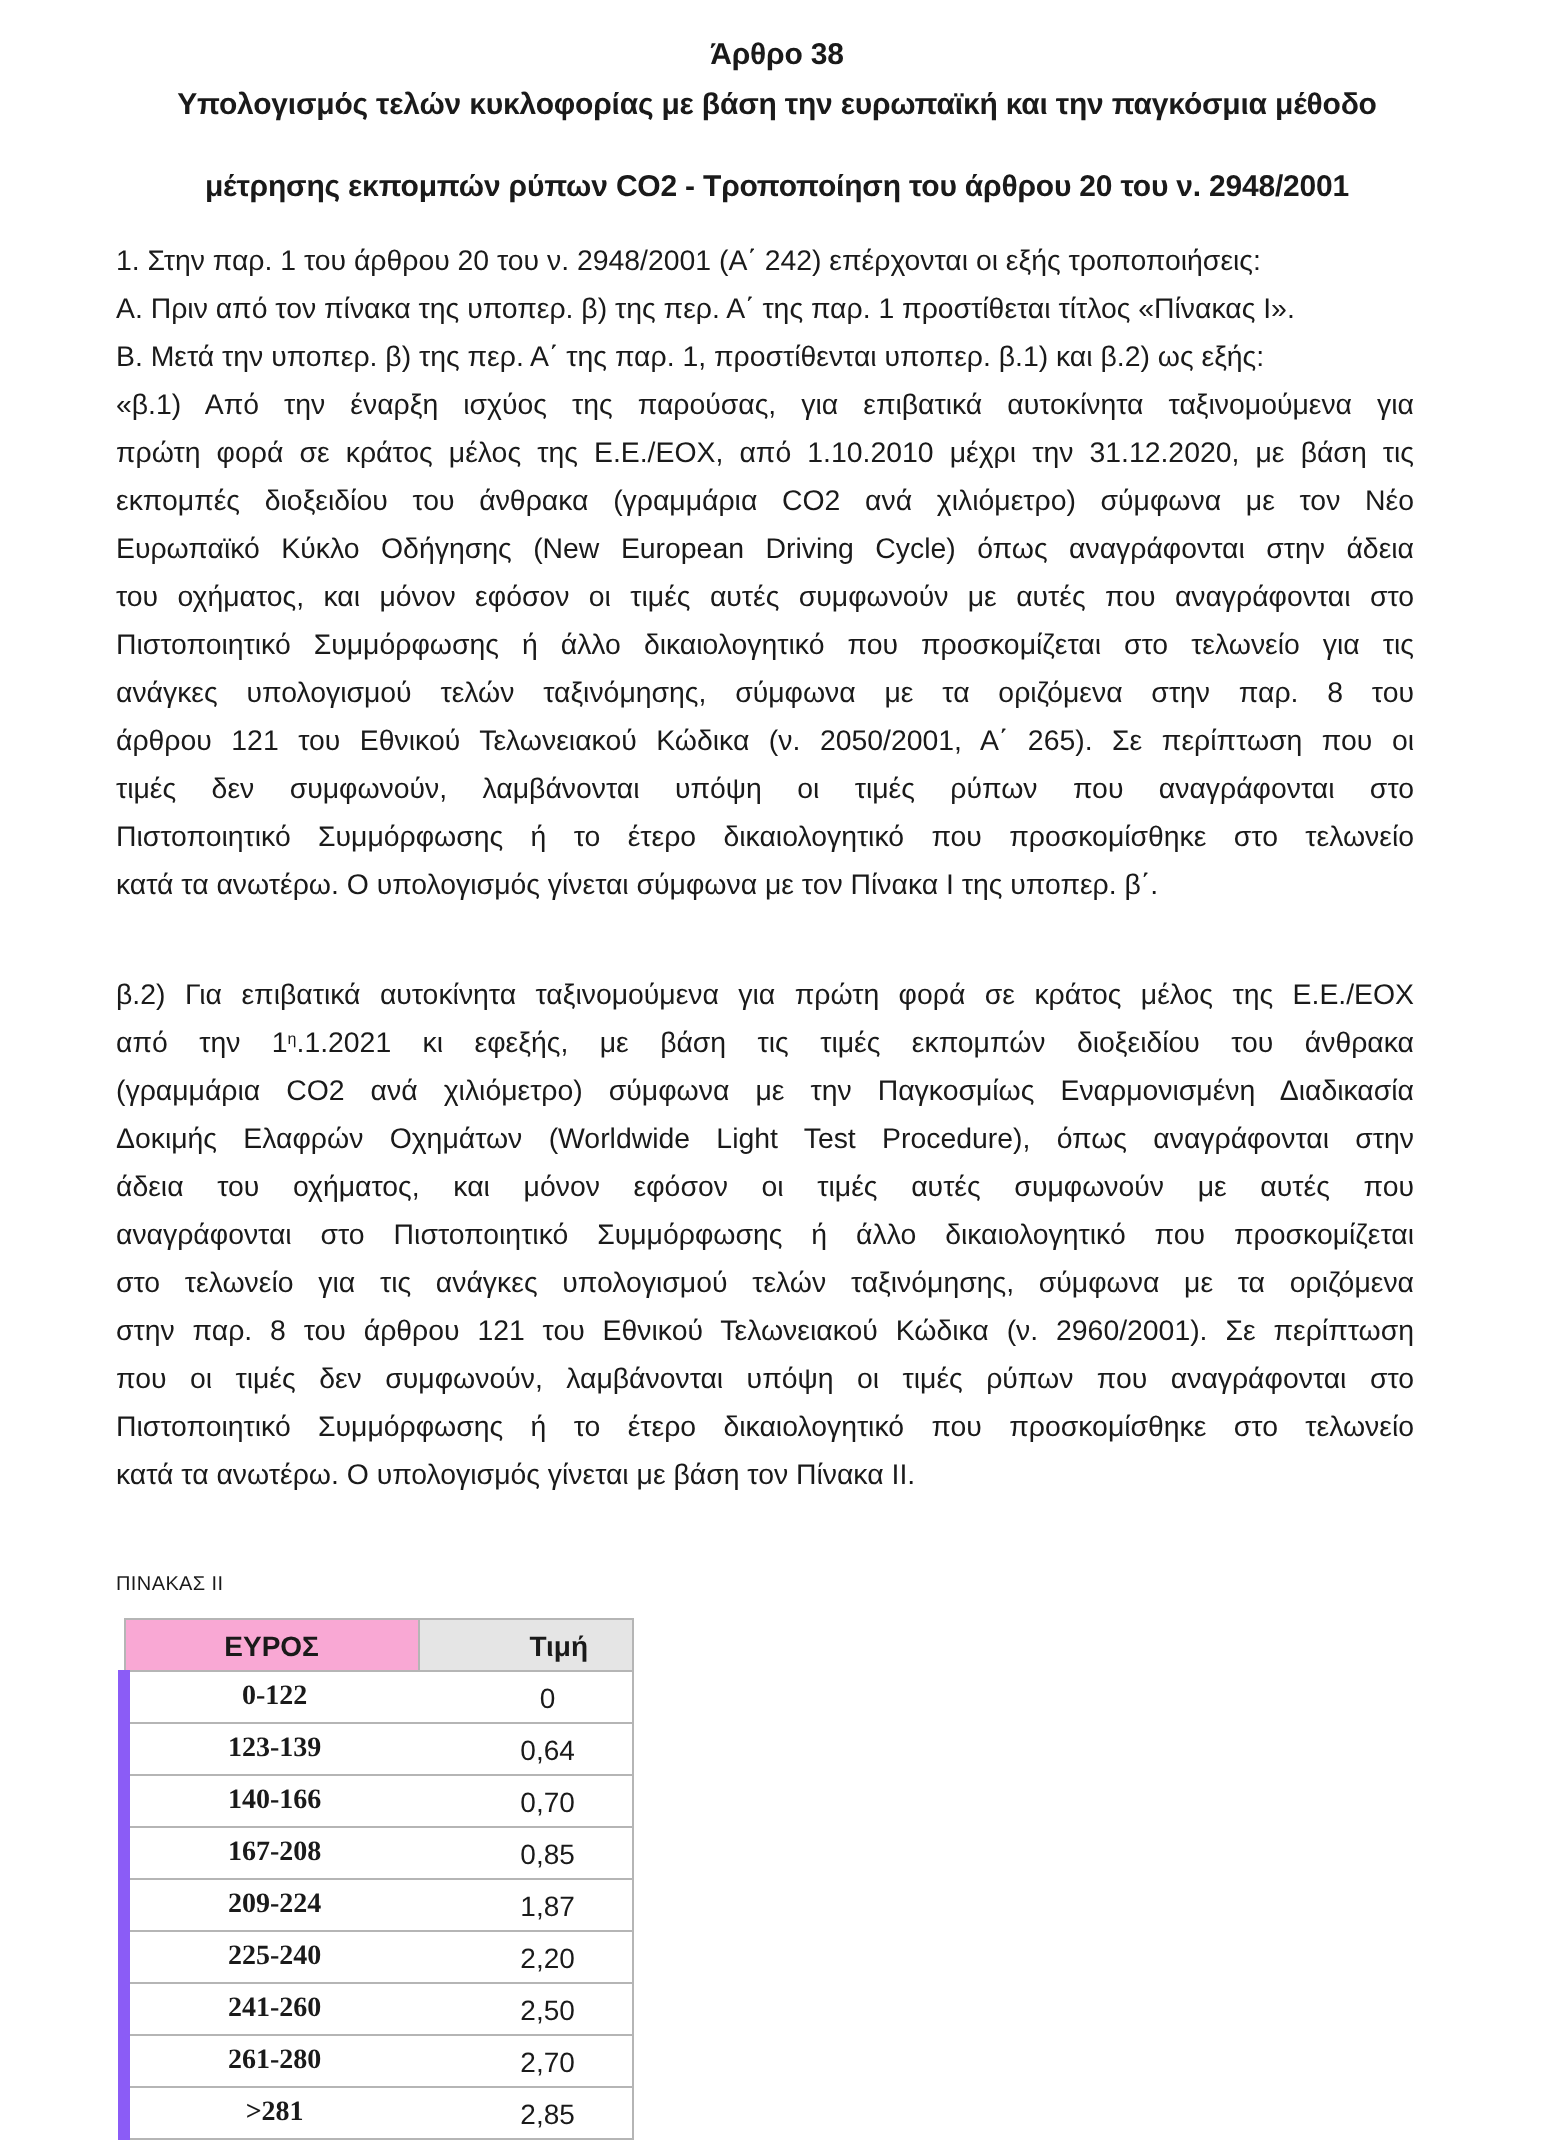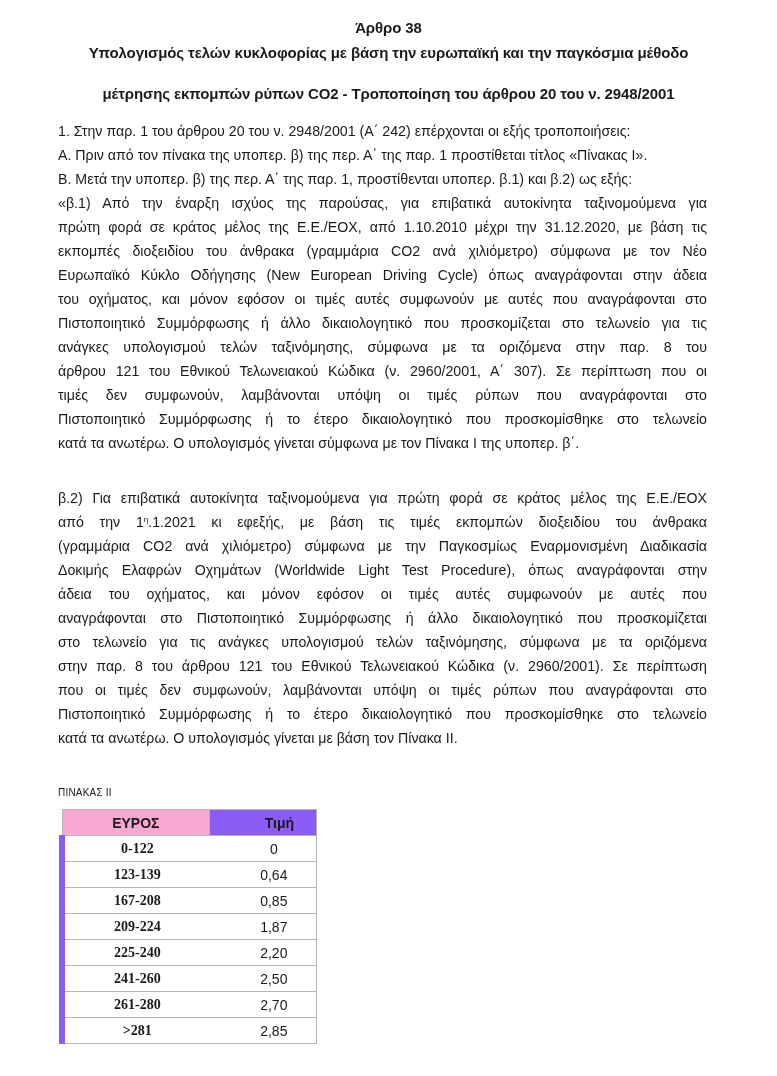--- a/index.html
+++ b/index.html
@@ -104,21 +104,21 @@
     <div class="line" style="top:122px; width:660px;">1.     Στην παρ. 1 του άρθρου 20 του ν. 2948/2001 (Α΄ 242) επέρχονται οι εξής τροποποιήσεις:</div>
     <div class="line" style="top:146px; width:660px;">Α. Πριν από τον πίνακα της υποπερ. β) της περ. Α΄ της παρ. 1 προστίθεται τίτλος «Πίνακας Ι».</div>
     <div class="line" style="top:170px;">Β. Μετά την υποπερ. β) της περ. Α΄ της παρ. 1, προστίθενται υποπερ. β.1) και β.2) ως εξής:</div>
     <div class="line just" style="top:194px;">«β.1) Από την έναρξη ισχύος της παρούσας, για επιβατικά αυτοκίνητα ταξινομούμενα για</div>
     <div class="line just" style="top:218px;">πρώτη φορά σε κράτος μέλος της  Ε.Ε./ΕΟΧ, από 1.10.2010 μέχρι την 31.12.2020, με βάση τις</div>
     <div class="line just" style="top:242px;">εκπομπές διοξειδίου του άνθρακα (γραμμάρια CO2 ανά χιλιόμετρο) σύμφωνα με τον Νέο</div>
     <div class="line just" style="top:266px;">Ευρωπαϊκό Κύκλο Οδήγησης (New European Driving Cycle) όπως αναγράφονται στην άδεια</div>
     <div class="line just" style="top:290px;">του οχήματος, και μόνον εφόσον οι τιμές αυτές συμφωνούν με αυτές που αναγράφονται στο</div>
     <div class="line just" style="top:314px;">Πιστοποιητικό Συμμόρφωσης ή άλλο δικαιολογητικό που προσκομίζεται στο τελωνείο για τις</div>
     <div class="line just" style="top:338px;">ανάγκες υπολογισμού τελών ταξινόμησης, σύμφωνα με τα οριζόμενα στην παρ. 8 του</div>
-    <div class="line just" style="top:362px;">άρθρου 121 του Εθνικού Τελωνειακού Κώδικα (ν. 2960/2001, Α΄ 307). Σε περίπτωση που οι</div>
+    <div class="line just" style="top:362px;">άρθρου 121 του Εθνικού Τελωνειακού Κώδικα (ν. 2050/2001, Α΄ 265). Σε περίπτωση που οι</div>
     <div class="line just" style="top:386px;">τιμές δεν συμφωνούν, λαμβάνονται υπόψη οι τιμές ρύπων που αναγράφονται στο</div>
     <div class="line just" style="top:410px;">Πιστοποιητικό Συμμόρφωσης ή το έτερο δικαιολογητικό που προσκομίσθηκε στο τελωνείο</div>
     <div class="line" style="top:434px;">κατά τα ανωτέρω. Ο υπολογισμός γίνεται σύμφωνα με τον Πίνακα Ι της υποπερ.  β΄.</div>
   </div>
 
   <div>
     <div class="line just" style="top:489px;">β.2) Για επιβατικά αυτοκίνητα ταξινομούμενα για πρώτη φορά σε κράτος μέλος της Ε.Ε./ΕΟΧ</div>
     <div class="line just" style="top:513px;"><span>από την 1</span><sup>η</sup><span>.1.2021 κι εφεξής, με βάση τις τιμές εκπομπών διοξειδίου του άνθρακα</span></div>
     <div class="line just" style="top:537px;">(γραμμάρια CO2 ανά χιλιόμετρο) σύμφωνα με την Παγκοσμίως Εναρμονισμένη Διαδικασία</div>
     <div class="line just" style="top:561px;">Δοκιμής Ελαφρών Οχημάτων (Worldwide Light Test Procedure), όπως αναγράφονται στην</div>
@@ -129,31 +129,35 @@
     <div class="line just" style="top:681px;">που οι τιμές δεν συμφωνούν, λαμβάνονται υπόψη οι τιμές ρύπων που αναγράφονται στο</div>
     <div class="line just" style="top:705px;">Πιστοποιητικό Συμμόρφωσης ή το έτερο δικαιολογητικό που προσκομίσθηκε στο τελωνείο</div>
     <div class="line" style="top:729px;">κατά τα ανωτέρω. Ο υπολογισμός γίνεται με βάση τον Πίνακα ΙΙ.</div>
   </div>
 
   <div class="table-caption">ΠΙΝΑΚΑΣ ΙΙ</div>
   <table class="rates">
     <thead>
       <tr>
         <th class="col-range" style="background: #f9a8d4;">ΕΥΡΟΣ</th>
-        <th class="col-value" style="background: #8b5cf6;">Τιμή</th>
+        <th class="col-value" style="background: #e5e5e5;">Τιμή</th>
       </tr>
     </thead>
     <tbody>
       <tr>
           <td class="range">0-122</td>
           <td class="value">0</td>
         </tr>
       <tr>
           <td class="range">123-139</td>
           <td class="value">0,64</td>
+        </tr>
+      <tr>
+          <td class="range">140-166</td>
+          <td class="value">0,70</td>
         </tr>
       <tr>
           <td class="range">167-208</td>
           <td class="value">0,85</td>
         </tr>
       <tr>
           <td class="range">209-224</td>
           <td class="value">1,87</td>
         </tr>
       <tr>

